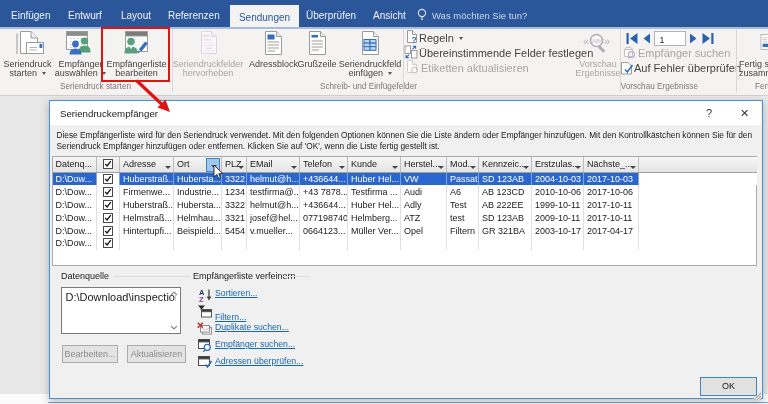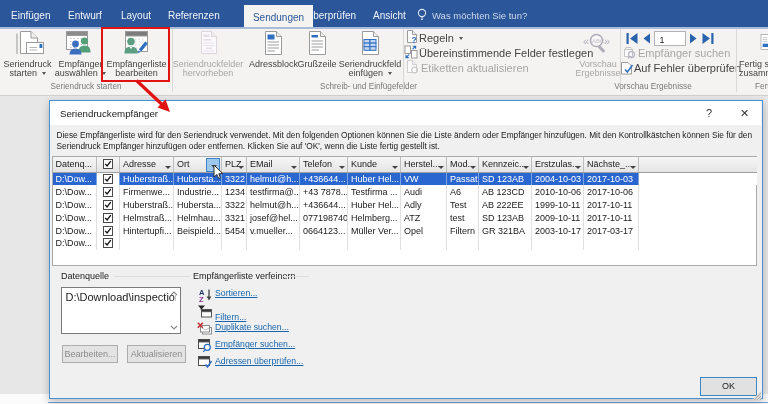--- a/index.html
+++ b/index.html
@@ -2,28 +2,28 @@
 <html><head>
 <meta charset="utf-8">
 <style>
 * { margin:0; padding:0; box-sizing:border-box; }
 html,body { width:768px; height:404px; overflow:hidden; font-family:"Liberation Sans", sans-serif; }
 body { position:relative; background:#e7e7e7; }
 .abs { position:absolute; }
 
 #tabbar { left:0; top:0; width:768px; height:27px; background:#2b579a; }
 .tab { position:absolute; top:0; height:27px; line-height:31px; color:#f0f3f8; font-size:10px; }
-#seltab { position:absolute; left:244px; top:5px; width:69px; height:22px; background:#f4f3f2; }
+#seltab { position:absolute; left:230px; top:5px; width:69px; height:22px; background:#f4f3f2; }
 #seltab span { display:block; text-align:center; line-height:26px; color:#2b579a; font-size:10px; }
 
 #ribbon { left:0; top:27px; width:768px; height:69px; background:#f4f3f2; border-bottom:1px solid #d2d0ce; }
 .rsep { position:absolute; top:2px; width:1px; height:63px; background:#dbd9d7; }
 .bigtxt { position:absolute; font-size:9px; color:#444; text-align:center; white-space:nowrap; }
 .gray { color:#a8a6a4 !important; }
-.glabel { position:absolute; top:55px; font-size:8.2px; color:#7a7a7a; text-align:center; white-space:nowrap; }
+.glabel { position:absolute; top:55px; font-size:8.2px; color:#7a7a7a; text-align:right; white-space:nowrap; }
 .smalltxt { position:absolute; font-size:11px; color:#444; white-space:nowrap; }
 .dd { display:inline-block; width:0; height:0; border-left:2.5px solid transparent; border-right:2.5px solid transparent; border-top:3px solid #555; vertical-align:middle; margin-left:2px; }
 
 #whitebottom { left:0; top:394px; width:768px; height:10px; background:#fbfbfb; }
 #bluebottom { left:48px; top:402px; width:720px; height:1.2px; background:#74a3d2; }
 #dialog { left:49px; top:100px; width:714px; height:299px; background:#f0f0f0; border:1.5px solid #4a90d2; box-shadow:0 3px 8px rgba(0,0,0,0.25); }
 #dtitlebar { position:absolute; left:0; top:0; width:711px; height:23.5px; background:#fff; }
 #dtitle { position:absolute; left:10px; top:7px; font-size:9.7px; color:#1a1a1a; }
 #dhelp { position:absolute; left:656px; top:6px; font-size:11px; color:#333; }
 #dclose { position:absolute; left:690px; top:6px; font-size:11px; color:#333; }
@@ -373,21 +373,21 @@
             <td>Hintertupfi...</td>
             <td>Beispield...</td>
             <td>5454</td>
             <td>v.mueller...</td>
             <td>0664123...</td>
             <td>Müller Ver...</td>
             <td>Opel</td>
             <td>Filtern</td>
             <td>GR 321BA</td>
             <td>2003-10-17</td>
-            <td>2017-03-17</td>
+            <td>2017-04-17</td>
             <td class="nofill" style="border-right:none;"></td>
           </tr>
 <tr>
             <td>D:\Dow...</td>
             <td style="padding:0;">
               <div class="cb">
                 <svg width="8" height="8" viewBox="0 0 8 8">
                   <path d="M1.2 3.8 L3.1 6 L6.8 1.2" fill="none" stroke="#111" stroke-width="1.3"></path>
                 </svg>
               </div>

